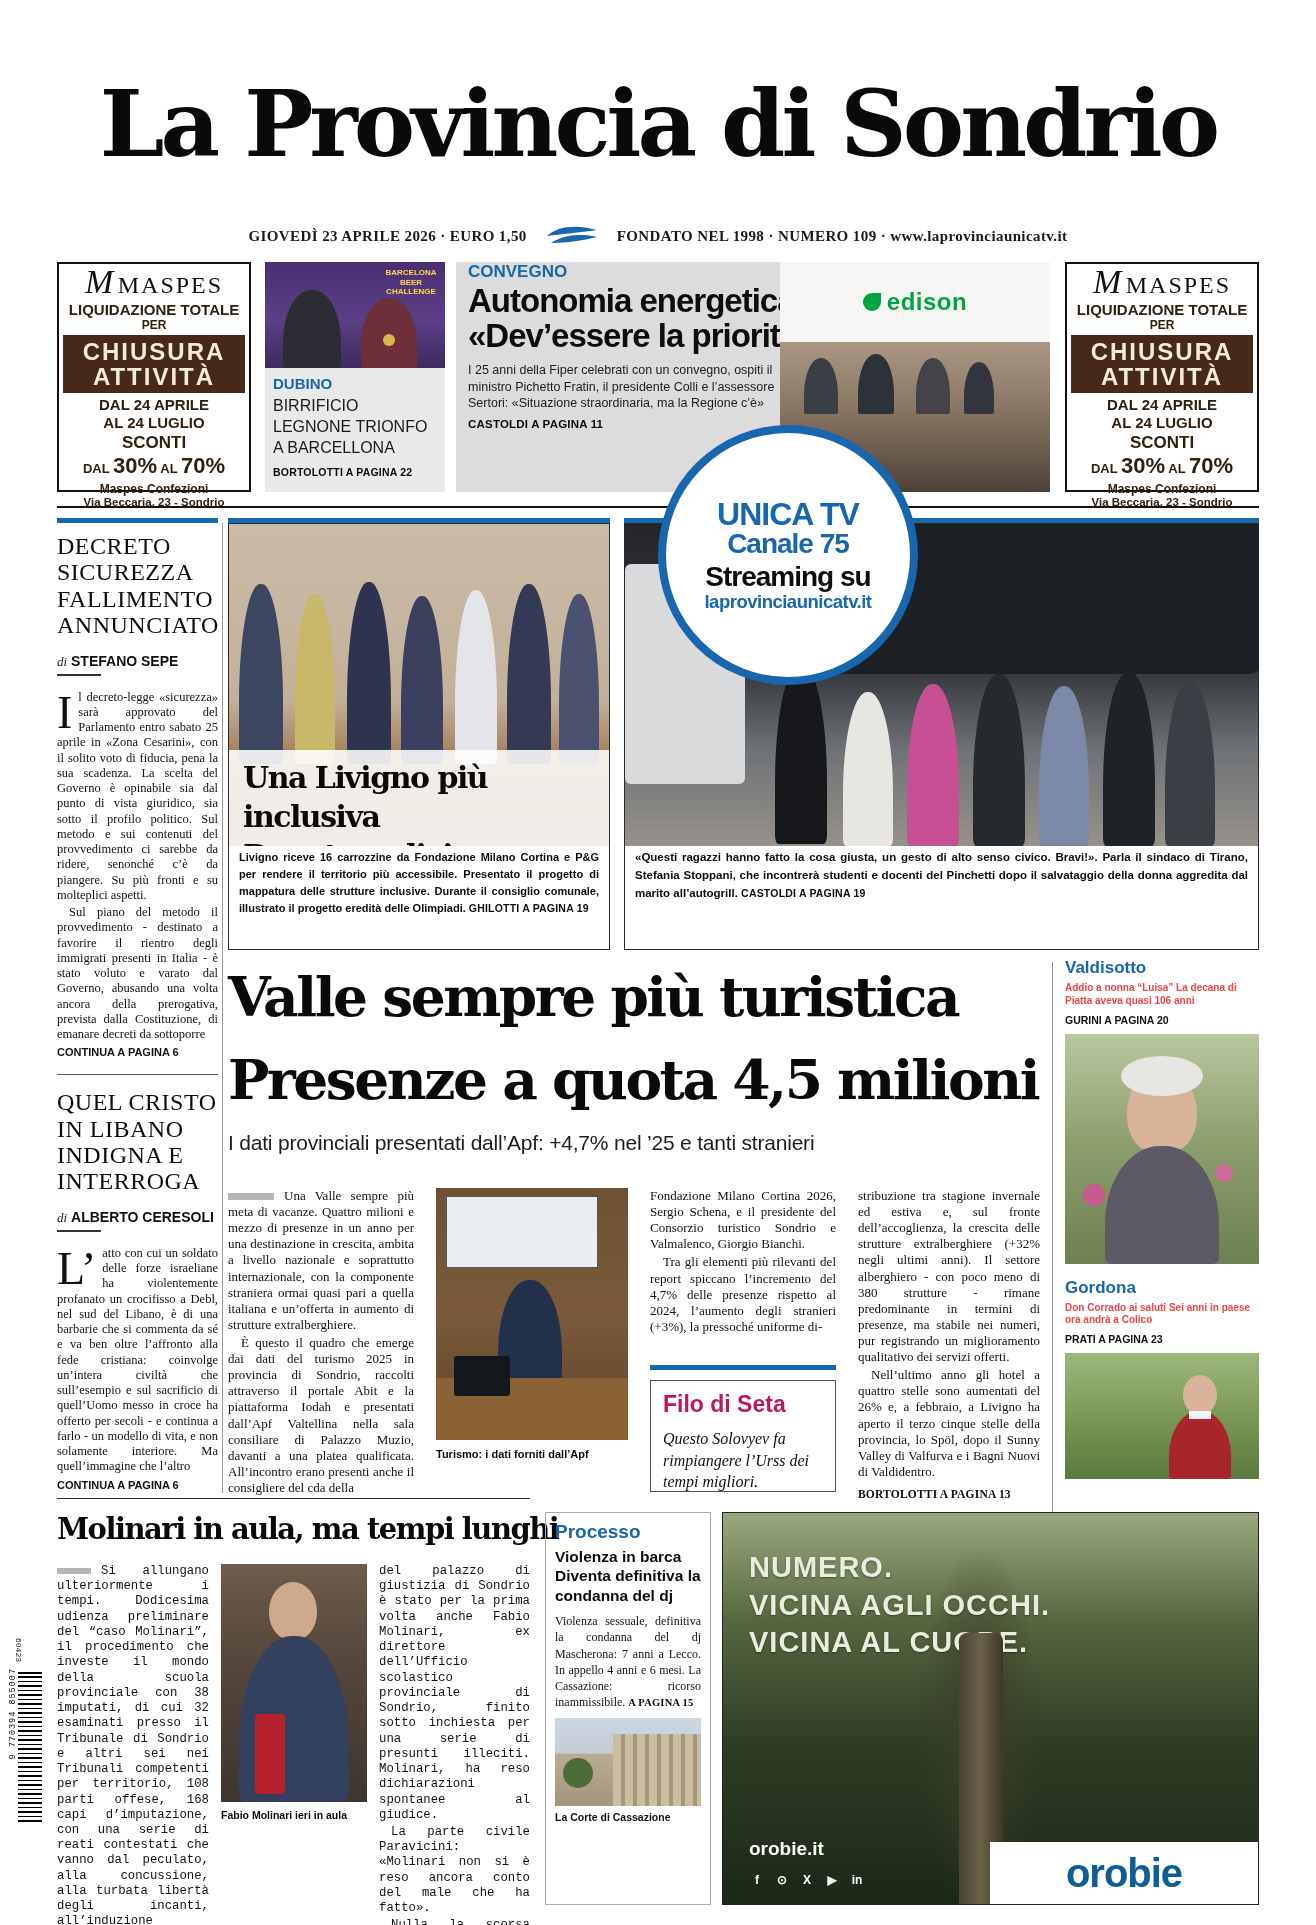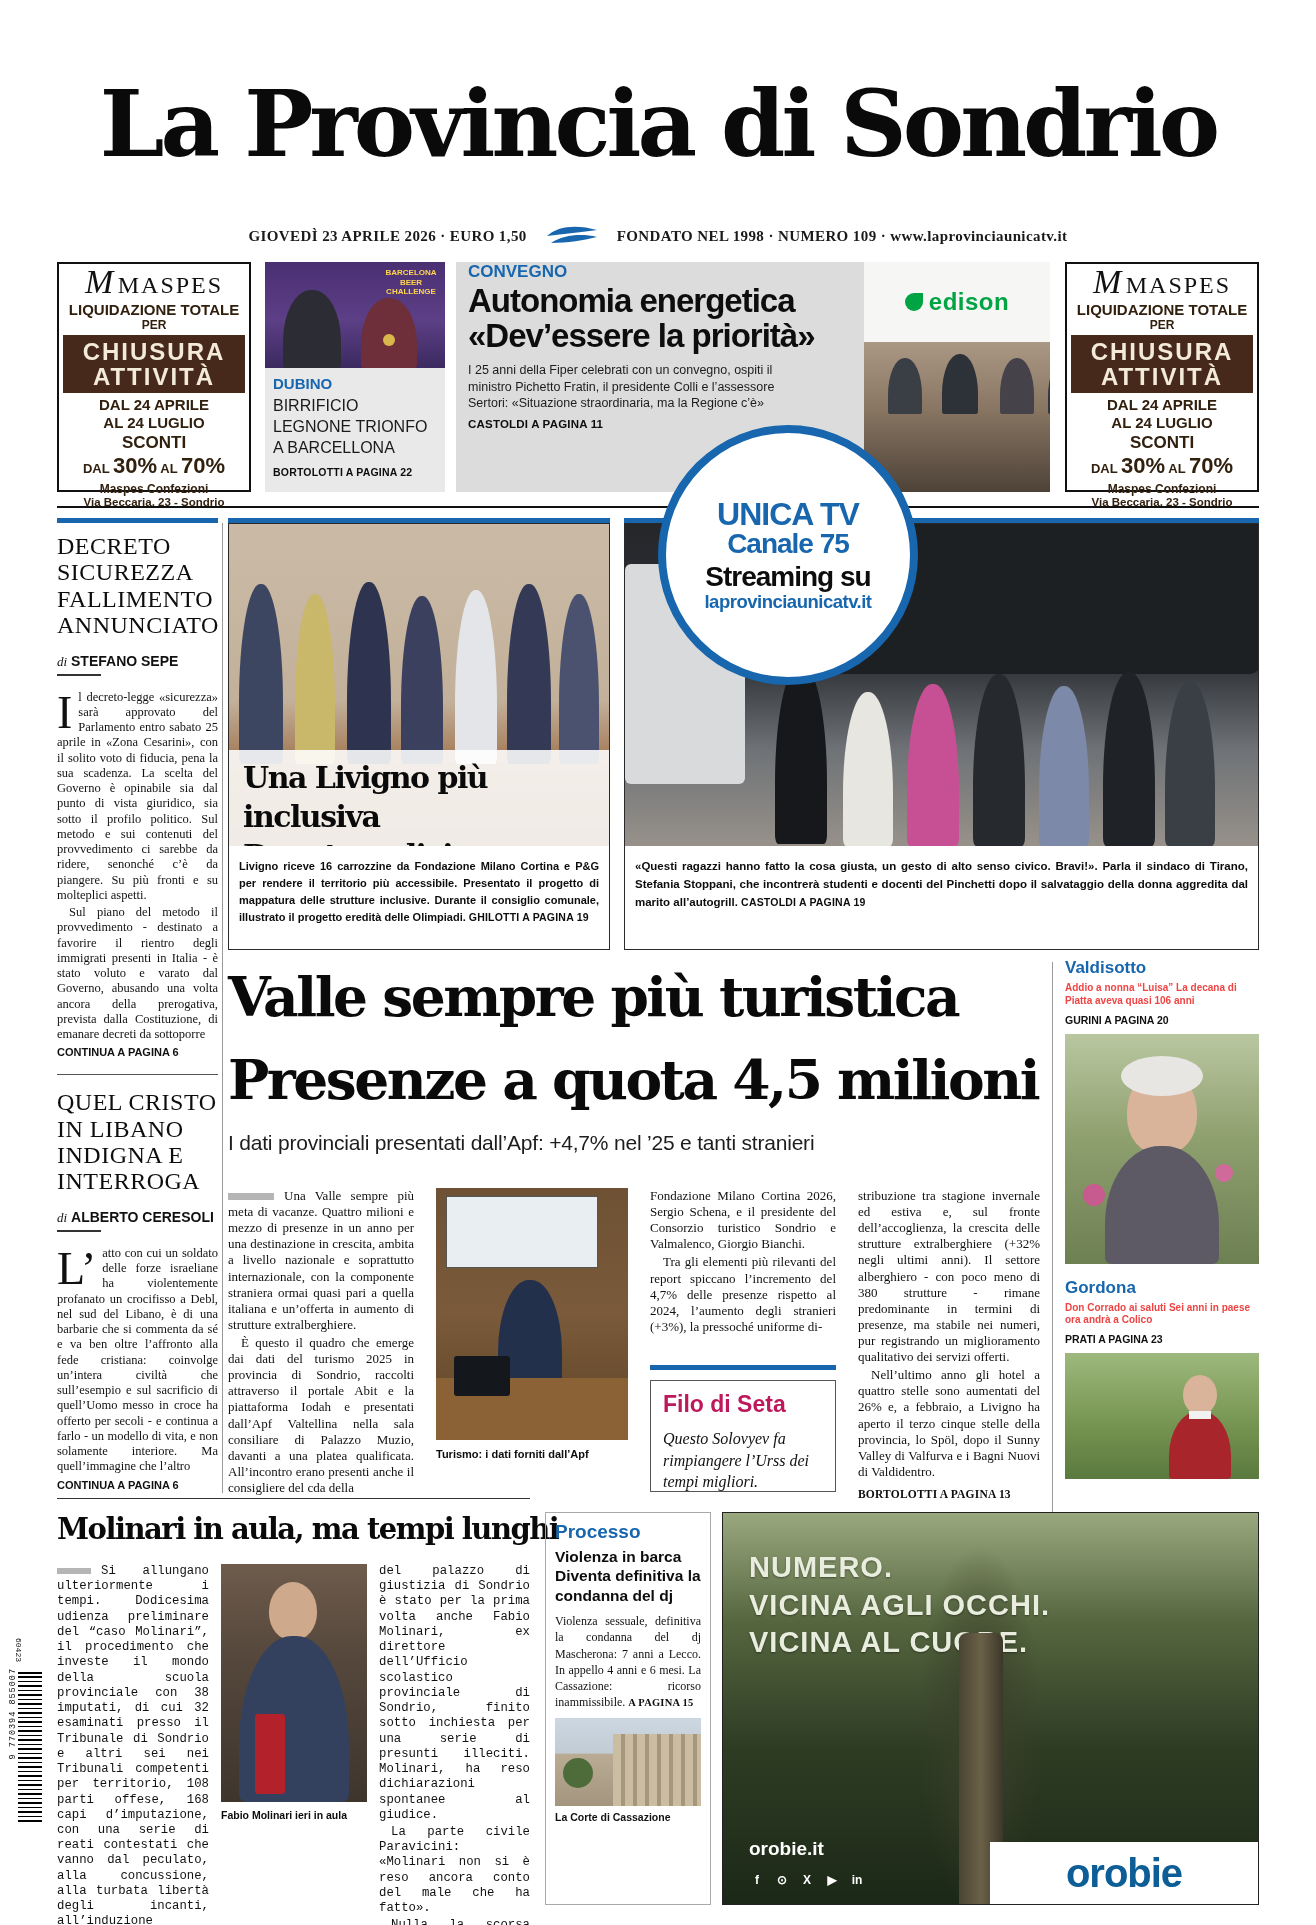--- a/index.html
+++ b/index.html
@@ -33,21 +33,21 @@
   .pageref{font-weight:700;font-size:11.5px;letter-spacing:.2px;color:#0d0d0d;}
   .dubino{left:265px;top:262px;width:180px;height:230px;background:#e9e9e9;}
   .dubino .ph{width:180px;height:106px;background:linear-gradient(180deg,#4b2f73 0%,#5c3f86 55%,#3c2a60 100%);}
   .dubino .txt{padding:7px 8px 0 8px;}
   .dubino .t{font-weight:500;font-size:16px;line-height:1.3;color:#1a1a1a;margin:4px 0 8px 0;}
   .bfer{position:absolute;right:4px;top:6px;text-align:center;color:#ffd54d;font-weight:700;font-size:8px;line-height:1.2;}
   .convegno{left:456px;top:262px;width:594px;height:230px;background:#dcdcdc;}
   .convegno .txt{padding:0 0 0 12px;width:352px;}
   .convegno h2{margin:2px 0 0 0;font-size:33px;line-height:1.05;letter-spacing:-1px;color:#0d0d0d;}
   .convegno .body{font-size:12.5px;line-height:1.32;color:#1c1c1c;margin:9px 0 6px 0;width:348px;}
-  .edison-ph{right:0;top:0;width:186px;height:230px;background:#f9a8d4;overflow:hidden;}
+  .edison-ph{right:0;top:0;width:270px;height:230px;background:#f9a8d4;overflow:hidden;}
   .edison-top{width:100%;height:80px;background:#f6f6f4;display:flex;align-items:center;justify-content:center;gap:6px;}
   .edison-word{color:#00a443;font-weight:700;font-size:24px;letter-spacing:.5px;}
   .edison-leaf{width:18px;height:18px;background:#00a443;border-radius:50% 0 50% 50%;}
   .crowd{position:absolute;bottom:0;left:0;width:100%;height:150px;
     background:linear-gradient(180deg,#a99885 0%,#8d7a66 40%,#4e4238 100%);}
   
   .bluebar{height:5px;background:#1766ae;}
   
   .leftcol{left:57px;top:523px;width:161px;}
   .col-title{font-family:"Liberation Serif",serif;font-weight:400;font-size:24px;line-height:1.1;
@@ -62,21 +62,21 @@
   .dropcap{float:left;font-family:"Liberation Serif",serif;font-size:46px;line-height:.82;
     padding:4px 6px 0 0;font-weight:400;}
   .continua{font-weight:700;font-size:11px;margin-top:4px;}
   .art-div{height:1px;background:#555;margin:16px 0 14px 0;}
   .vrule{width:1px;background:#999;}
   
   .pbox{border:1px solid #2a2a2a;box-sizing:border-box;background:#fff;}
   .pbox .ph{position:relative;overflow:hidden;}
   .ovl{position:absolute;bottom:0;left:0;background:rgba(255,255,255,.88);
     font-family:"DejaVu Serif",serif;font-weight:700;color:#0a0a0a;}
-  .cap{font-weight:700;font-size:11px;line-height:1.55;text-align:justify;color:#0d0d0d;padding:12px 10px;}
+  .cap{font-weight:700;font-size:11px;line-height:1.55;text-align:justify;color:#0d0d0d;padding:3px 10px;}
   .fig{position:absolute;border-radius:48% 48% 6% 6%/66% 66% 5% 5%;}
   .livigno-ph{width:100%;height:322px;background:linear-gradient(180deg,#cbbba6 0%,#c2b09a 55%,#9b6b43 78%,#8a5c37 100%);}
   .salvata-ph{width:100%;height:322px;background:linear-gradient(180deg,#24262a 0%,#33363b 45%,#6e7276 70%,#97918a 100%);}
   .badge{left:658px;top:425px;width:244px;height:244px;border-radius:50%;background:#fff;border:8px solid #1766ae;
     z-index:6;display:flex;flex-direction:column;align-items:center;justify-content:center;text-align:center;line-height:1.02;}
   .badge .b1{color:#1766ae;font-weight:700;font-size:32px;letter-spacing:-1px;}
   .badge .b2{color:#1766ae;font-weight:700;font-size:28px;letter-spacing:-1px;}
   .badge .b3{color:#0d0d0d;font-weight:700;font-size:28px;letter-spacing:-1px;margin-top:4px;}
   .badge .b4{color:#1766ae;font-weight:700;font-size:18.5px;letter-spacing:-.5px;margin-top:2px;}
   

